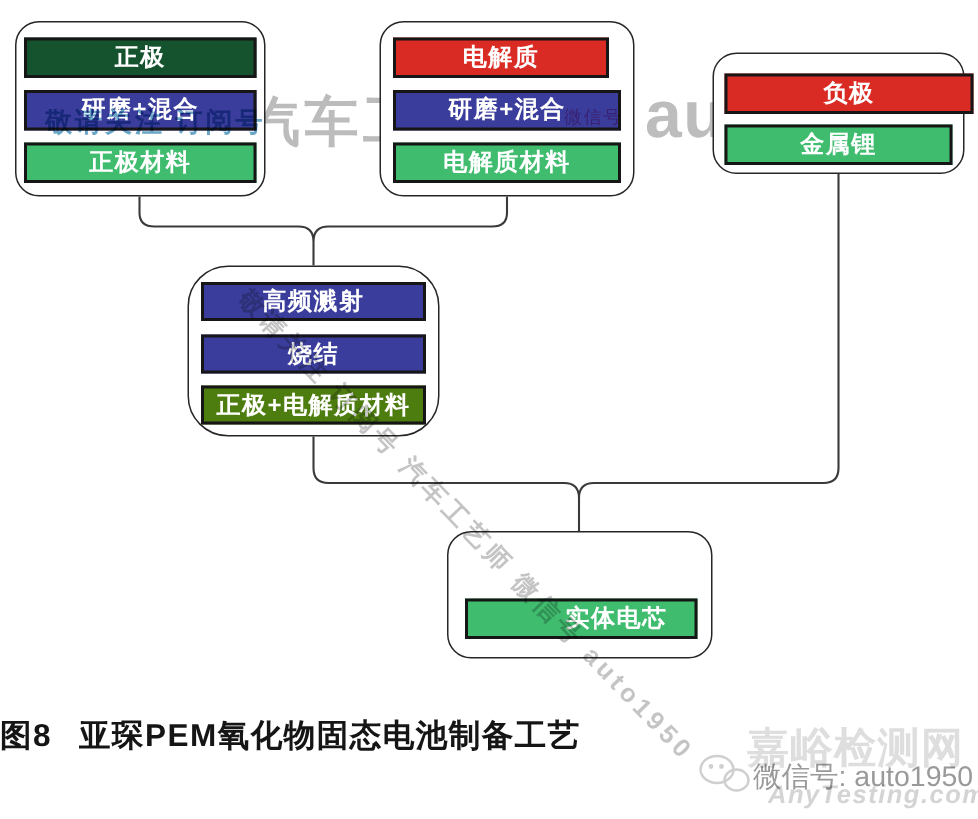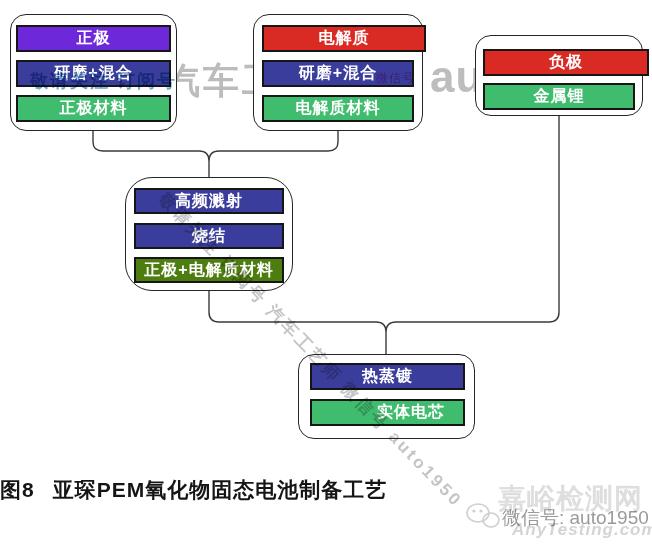--- a/index.html
+++ b/index.html
@@ -51,44 +51,43 @@
   <div class="wm wm-behind wm-brand-en">auto1950</div>
 
   <svg id="connectors" width="652" height="546">
     <g fill="none" stroke-width="1.4" stroke="#3a3a3a">
       <path d="M93,131 V142 Q93,151 103,151 H199 Q209,151 209,161 V177 M338,131 V142 Q338,151 328,151 H219 Q209,151 209,161"></path>
       <path d="M209,291 V312 Q209,322 219,322 H376 Q386,322 386,332 V354 M559,116 V312 Q559,322 549,322 H396 Q386,322 386,332"></path>
     </g>
   </svg>
 
   <div class="group" style="left:10px;top:14px;width:167px;height:117px;">
-    <div class="bar" style="left: 5px; top: 10px; width: 155px; height: 27px; background: #6d28d9;">正极</div>
+    <div class="bar" style="left: 5px; top: 10px; width: 155px; height: 27px; background: #14532d;">正极</div>
     <div class="bar" style="left: 5px; top: 45px; width: 155px; height: 27px; background: rgb(58, 61, 155);">研磨+混合</div>
     <div class="bar" style="left: 5px; top: 80px; width: 155px; height: 27px; background: rgb(63, 188, 110);">正极材料</div>
   </div>
 
   <div class="group" style="left:253px;top:14px;width:170px;height:117px;">
-    <div class="bar" style="left: 8px; top: 10px; width: 164px; height: 27px; background: rgb(218, 42, 36);">电解质</div>
+    <div class="bar" style="left: 8px; top: 10px; width: 144px; height: 27px; background: rgb(218, 42, 36);">电解质</div>
     <div class="bar" style="left: 8px; top: 45px; width: 152px; height: 27px; background: rgb(58, 61, 155);">研磨+混合</div>
     <div class="bar" style="left: 8px; top: 80px; width: 152px; height: 27px; background: rgb(63, 188, 110);">电解质材料</div>
   </div>
 
   <div class="group" style="left:475px;top:35px;width:168px;height:81px;">
     <div class="bar" style="left: 7px; top: 13px; width: 166px; height: 27px; background: rgb(218, 42, 36);">负极</div>
     <div class="bar" style="left: 7px; top: 47px; width: 152px; height: 27px; background: rgb(63, 188, 110);">金属锂</div>
   </div>
 
   <div class="group" style="left:125px;top:177px;width:168px;height:114px;border-radius:27px;">
     <div class="bar" style="left: 8px; top: 10px; width: 150px; height: 26px; background: rgb(58, 61, 155);">高频溅射</div>
     <div class="bar" style="left: 8px; top: 45px; width: 150px; height: 26px; background: rgb(58, 61, 155);">烧结</div>
     <div class="bar" style="left: 8px; top: 79px; width: 150px; height: 26px; background: #4d7c0f;">正极+电解质材料</div>
   </div>
 
   <div class="group" style="left:298px;top:354px;width:177px;height:85px;">
-    <div class="bar" style="left: 11px; top: 8px; width: 155px; height: 27px; background: rgb(58, 61, 155);">热蒸镀</div>
     <div class="bar" style="left: 11px; top: 44px; width: 155px; height: 27px; background: rgb(63, 188, 110); padding-left: 47px;">实体电芯</div>
   </div>
 
   <div class="wm wm-front wm-follow">敬请关注 订阅号</div>
   <div class="wm wm-front wm-wechat-label">微信号</div>
   <div class="wm wm-front wm-diagonal">敬请关注 订阅号 汽车工艺师 微信号 auto1950</div>
 
   <div id="caption">
     <span class="figlabel">图8</span><span class="title">亚琛PEM氧化物固态电池制备工艺</span>
   </div>

